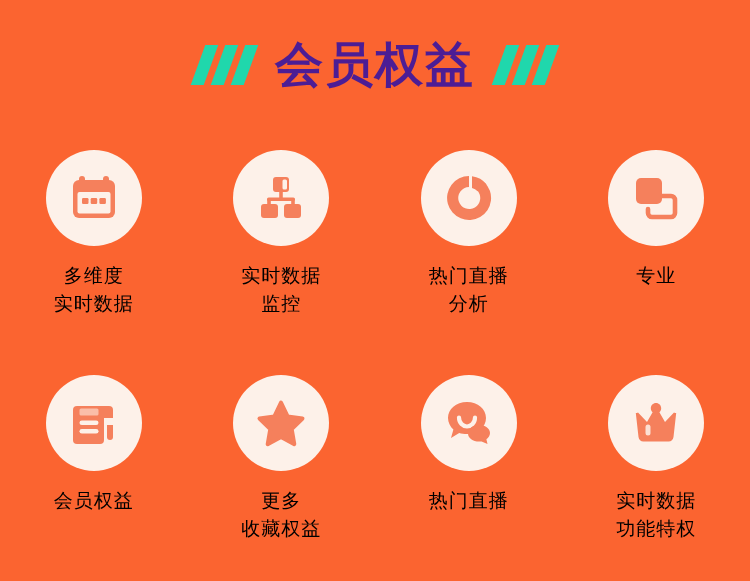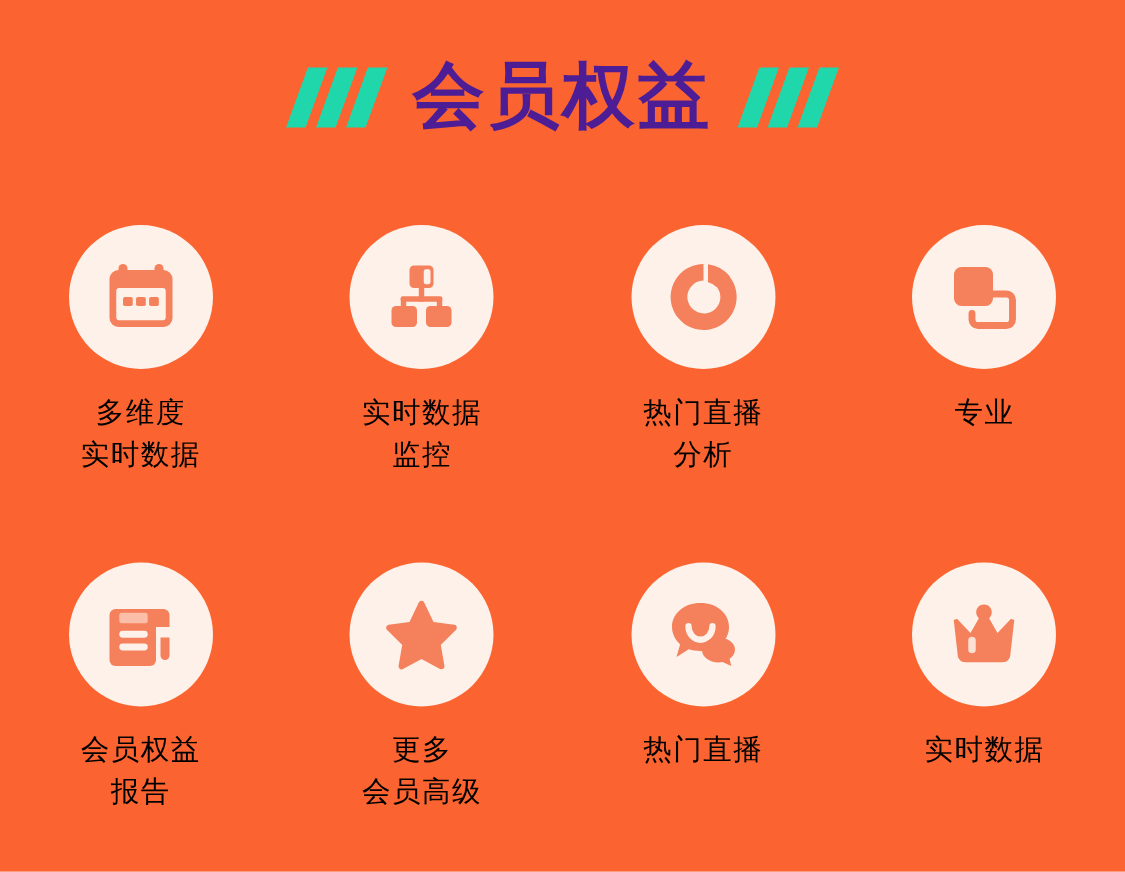--- a/index.html
+++ b/index.html
@@ -183,33 +183,32 @@
           <path d="M9 9 h27 v34 a4 4 0 0 1 -4 4 h-23 a4 4 0 0 1 -4 -4 v-30 a4 4 0 0 1 4 -4 z" fill="#F5805C"></path>
           <rect x="11.5" y="11.5" width="19" height="7" rx="1.5" fill="#FDF1E9" opacity="0.55"></rect>
           <rect x="11.5" y="23.5" width="19" height="4.6" rx="2.3" fill="#FDF1E9"></rect>
           <rect x="11.5" y="32" width="19" height="4.6" rx="2.3" fill="#FDF1E9"></rect>
           <path d="M33 9 h8 a4 4 0 0 1 4 4 v8 h-12 z" fill="#F5805C"></path>
           <path d="M39 28 h6 v12 a3 3 0 0 1 -6 0 z" fill="#F5805C"></path>
         </svg>
       </div>
       <div class="label">
         <span>会员权益</span>
-        <span class="line2">报告</span>
       </div>
     </div>
 
     <div class="cell">
       <div class="circle">
         <svg width="52" height="52" viewBox="0 0 52 52">
           <path d="M26 5.5 L32.6 19.4 L47.5 21.5 L36.7 32.2 L39.3 47.2 L26 40 L12.7 47.2 L15.3 32.2 L4.5 21.5 L19.4 19.4 Z" fill="#F5805C" stroke="#F5805C" stroke-width="4" stroke-linejoin="round"></path>
         </svg>
       </div>
       <div class="label">
         <span>更多</span>
-        <span class="line2">会员高级</span>
+        <span class="line2">收藏权益</span>
       </div>
     </div>
 
     <div class="cell">
       <div class="circle">
         <svg width="52" height="52" viewBox="0 0 52 52">
           <path d="M24 5 C35 5 43 12 43 21 C43 30 35 37 24 37 C21 37 18.5 36.6 16.2 35.9 L8 41 L10.4 32.6 C7.2 29.5 5 25.6 5 21 C5 12 13 5 24 5 Z" fill="#F5805C"></path>
           <path d="M16 20.5 C16 26 20 29.5 24 29.5 C28 29.5 32 26 32 20.5" fill="none" stroke="#FDF1E9" stroke-width="4.2" stroke-linecap="round"></path>
           <path d="M36 28 C42 28 47 31.5 47 36 C47 38.5 45.6 40.7 43.4 42.2 L44.5 47 L38.6 44.4 C37.8 44.5 36.9 44.6 36 44.6 C30 44.6 25 41 25 36.5 C25 32 30 28 36 28 Z" fill="#F5805C"></path>
         </svg>
@@ -221,17 +220,18 @@
 
     <div class="cell">
       <div class="circle">
         <svg width="52" height="52" viewBox="0 0 52 52">
           <path d="M26 6 C29 6 31.2 8.3 31.2 11.2 C31.2 12.8 30.5 14.2 29.4 15.2 L35 25 L44 15.5 C44.6 15.9 45.4 16.1 46.2 16.1 L43.5 40 C43.2 42.6 41.2 44.5 38.6 44.5 H13.4 C10.8 44.5 8.8 42.6 8.5 40 L5.8 16.1 C6.6 16.1 7.4 15.9 8 15.5 L17 25 L22.6 15.2 C21.5 14.2 20.8 12.8 20.8 11.2 C20.8 8.3 23 6 26 6 Z" fill="#F5805C"></path>
           <rect x="15.5" y="27.5" width="5" height="11" rx="2.5" fill="#FDF1E9" opacity="0.85"></rect>
         </svg>
       </div>
       <div class="label">
         <span>实时数据</span>
+        <span class="line2">功能特权</span>
       </div>
     </div>
 
   </div>
 </div>
 
 </body></html>

